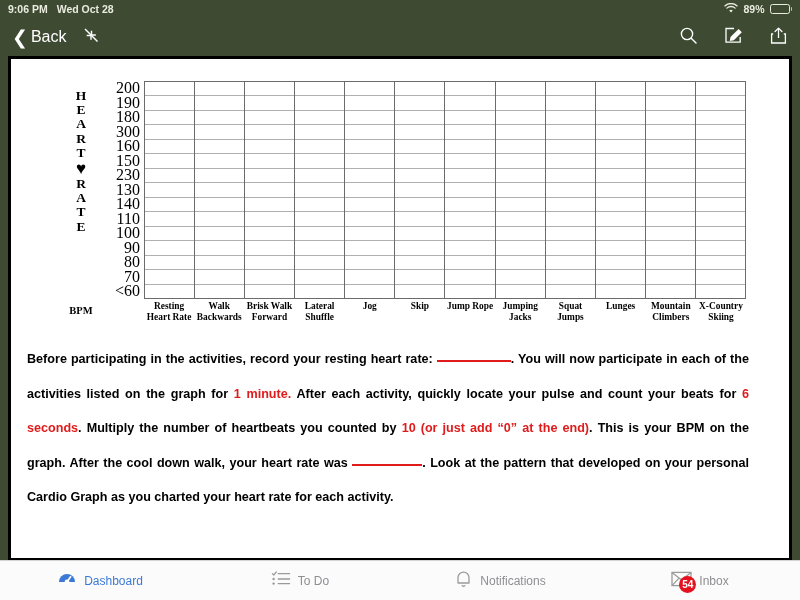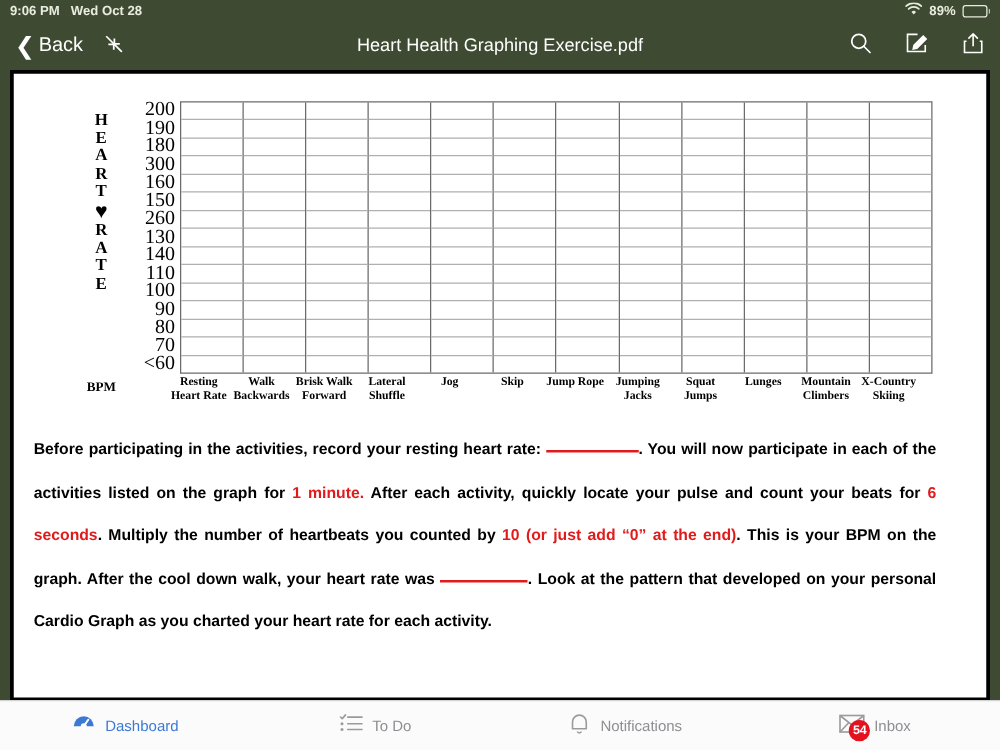--- a/index.html
+++ b/index.html
@@ -196,24 +196,23 @@
   }
   .grid-col:last-child { border-right: none; }
   .grid-cell {
     flex: 1 1 0;
     border-bottom: 0.9px solid #b0b0b0;
     box-sizing: border-box;
   }
   .grid-cell:last-child { border-bottom: none; }
   .xlabels {
     position: absolute;
-    left: 123px; top: 228px;
+    left: 133px; top: 228px;
     width: 602px;
     display: flex;
-    justify-content: center;
   }
   .xlabel {
     flex: 1 1 0;
     text-align: center;
     font-family: "Liberation Serif", serif;
     font-weight: bold;
     font-size: 9.4px;
     line-height: 11.3px;
     color: #000;
     padding: 0 1px;
@@ -315,21 +314,20 @@
       </span>
       <span>89%</span>
       <span class="battery">
         <span class="battery-body"><span class="battery-fill"></span></span>
         <span class="battery-cap"></span>
       </span>
     </div>
   </div>
 
   <div class="navbar">
-    <div class="nav-title">Heart Health Graphing Exercise.pdf</div>
 
     <div class="back-btn">
       <span class="chev">❮</span>
       <span>Back</span>
     </div>
 
     <span class="collapse-icon">
       <svg width="20" height="20" viewBox="0 0 20 20">
         <path d="M4 4 L10 10" stroke="#ffffff" stroke-width="1.4" fill="none"></path>
         <path d="M10 10 L10 5.2 M10 10 L5.2 10" stroke="#ffffff" stroke-width="1.4" fill="none" transform="rotate(180 10 10)"></path>
@@ -382,21 +380,21 @@
 
         <div class="bpm-label">BPM</div>
 
         <div class="ylabels">
           <div>200</div>
           <div>190</div>
           <div>180</div>
           <div>300</div>
           <div>160</div>
           <div>150</div>
-          <div>260</div>
+          <div>230</div>
           <div>130</div>
           <div>140</div>
           <div>110</div>
           <div>100</div>
           <div>90</div>
           <div>80</div>
           <div>70</div>
           <div>&lt;60</div>
         </div>
 

